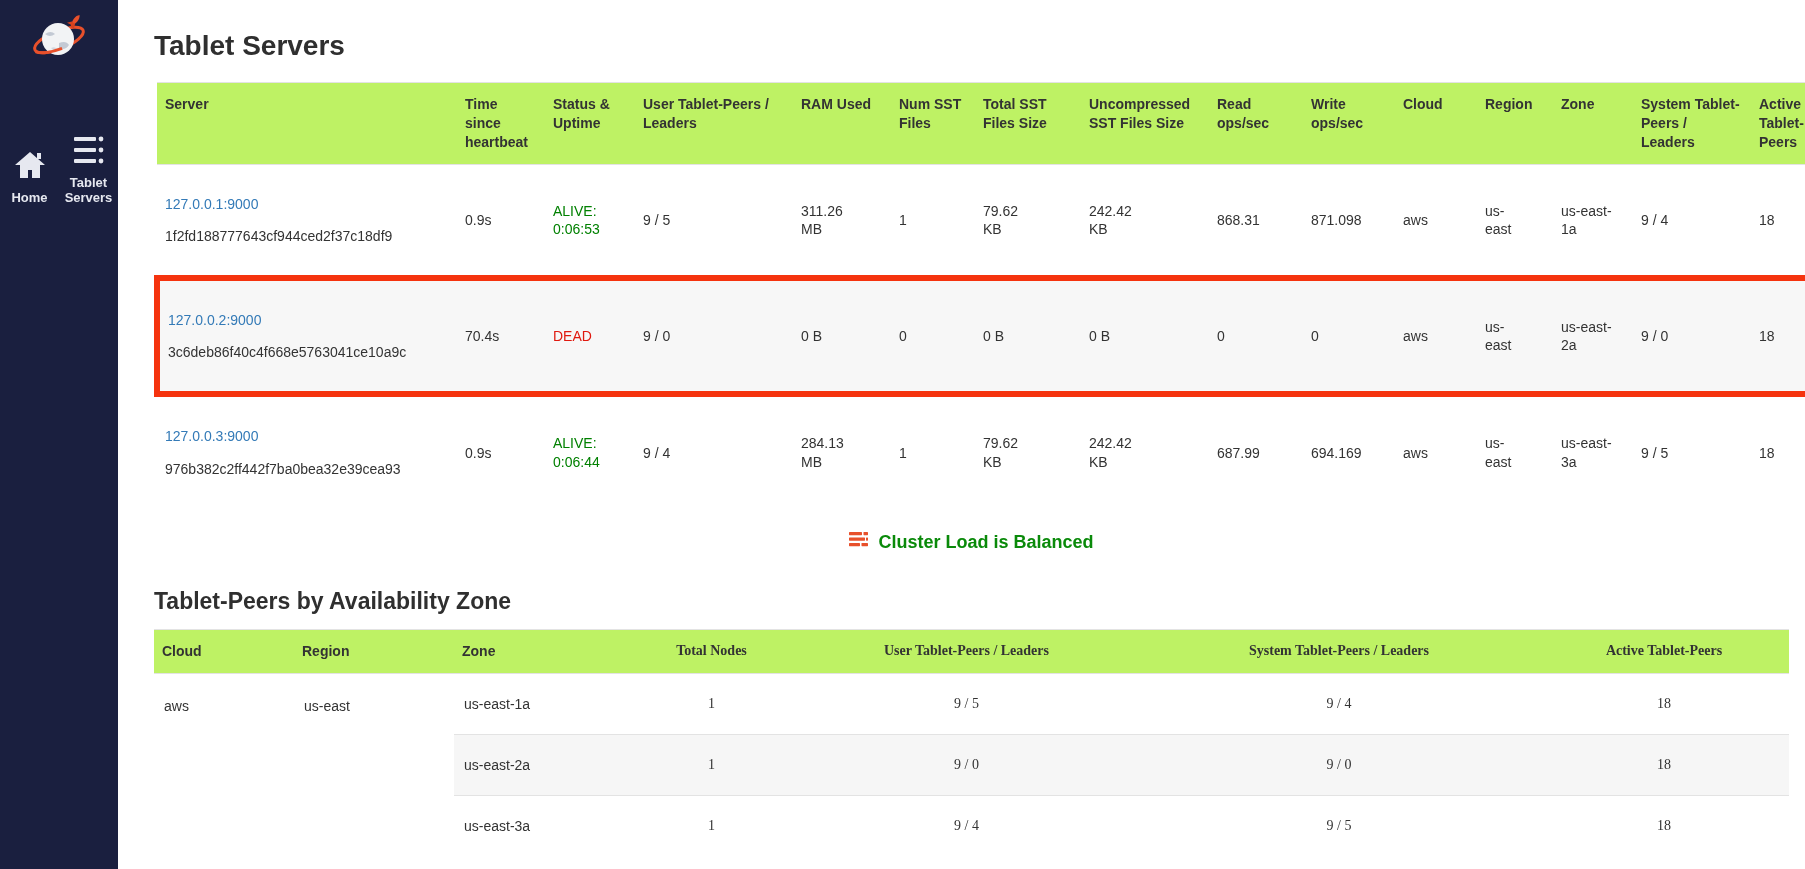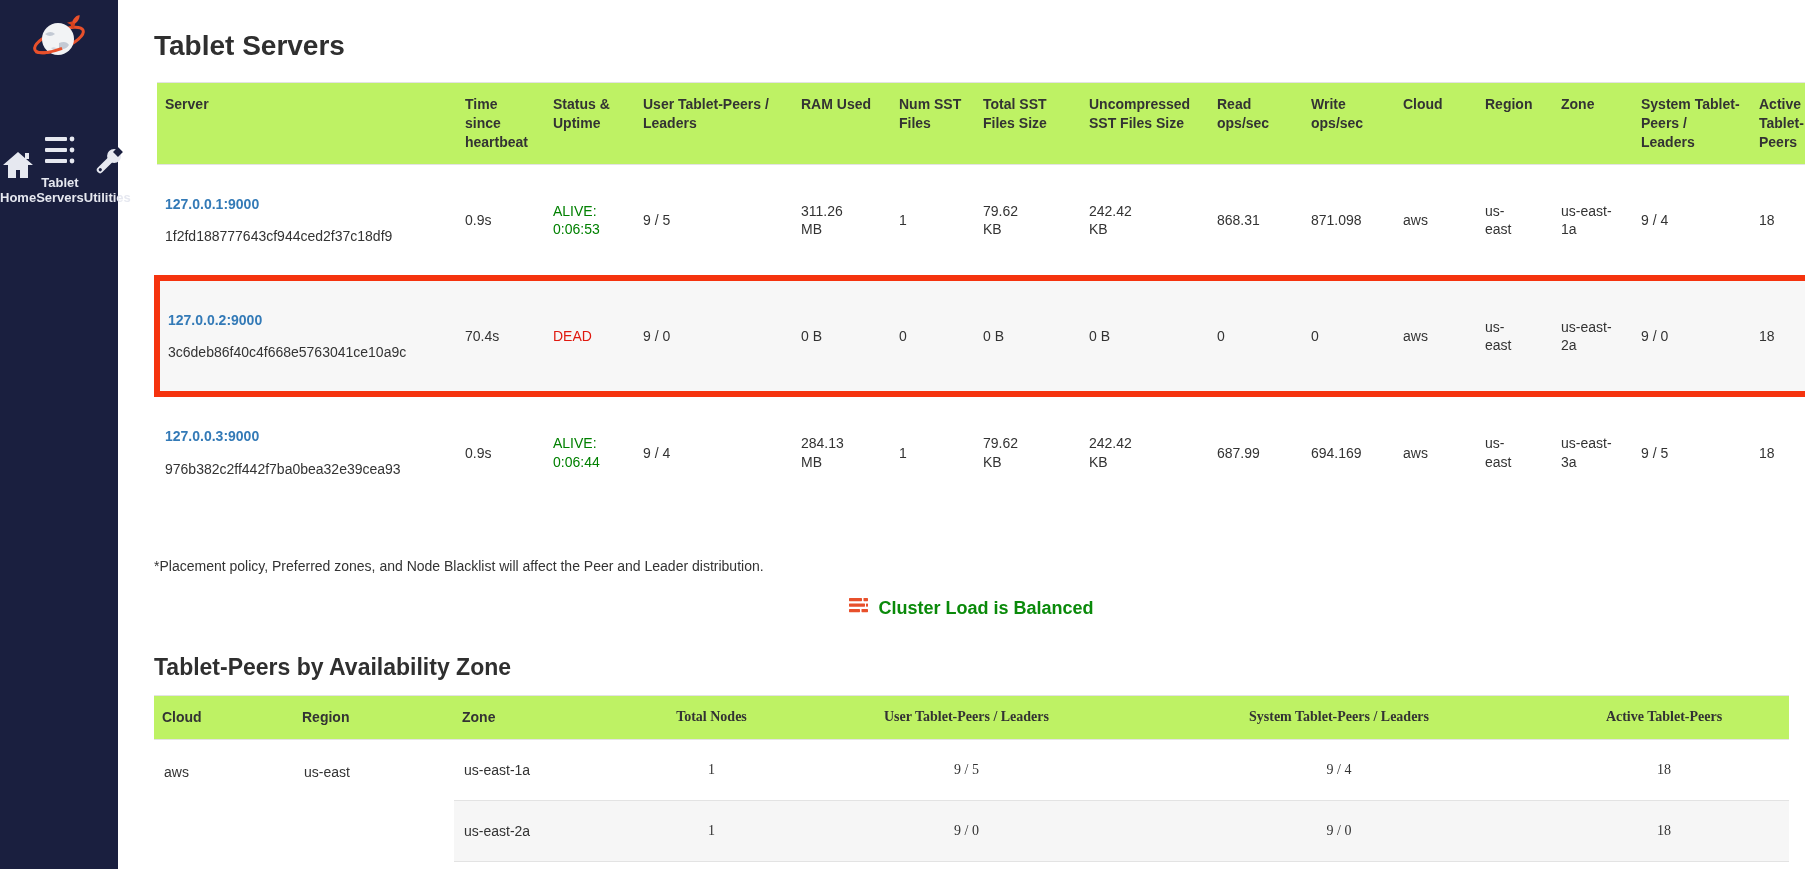--- a/index.html
+++ b/index.html
@@ -29,21 +29,21 @@
   h1.page-title { font-size:28px; font-weight:bold; color:#2f2f2f; margin:6px 0 20px; }
   h2.section-title { font-size:23px; font-weight:bold; color:#2f2f2f; margin:34px 0 14px; }
 
   table { width:100%; border-collapse:collapse; table-layout:fixed; font-size:14px; }
   thead th {
     background:#bef264; border-top:1px solid #e3e3e3; border-bottom:1px solid #e3e3e3;
     text-align:left; vertical-align:top; padding:12px 8px; font-weight:bold; color:#333;
     line-height:1.35;
   }
   .servers-table td { vertical-align:middle; padding:30px 8px; line-height:1.3; }
-  .server-link { color:#337ab7; text-decoration:none; cursor:pointer; display:block;font-weight:bold; }
+  .server-link { color:#337ab7; text-decoration:none; cursor:pointer; display:block; }
   .server-uuid { color:#333; display:block; margin-top:14px; }
   .status-alive { color:#008000; }
   .status-dead  { color:#e0190f; }
   .status-line { display:block; }
 
   tr.row-dead td { background:#f7f7f7; border-top:6px solid #f5330e; border-bottom:6px solid #f5330e; }
   tr.row-dead td:first-child { border-left:6px solid #f5330e; }
   tr.row-dead td:last-child  { border-right:6px solid #f5330e; }
 
   .narrow-52 { display:inline-block; max-width:52px; }
@@ -106,33 +106,20 @@
             <rect x="3" y="13" width="22" height="4" rx="1"></rect>
               <circle cx="30" cy="15" r="2.4"></circle>
             <rect x="3" y="24" width="22" height="4" rx="1"></rect>
               <circle cx="30" cy="26" r="2.4"></circle>
           </g>
         </svg>
       </span>
       <span class="nav-label">Tablet Servers</span>
     </div>
 
-    <div class="nav-item">
-      <span class="nav-icon">
-        <svg width="34" height="34" viewBox="0 0 34 34">
-          <g transform="rotate(45 17 17)">
-            <circle cx="17" cy="7" r="7" fill="#e6e8f0"></circle>
-            <rect x="13.5" y="-2" width="7" height="7" fill="#1a1f3f"></rect>
-            <rect x="13.8" y="10" width="6.4" height="20" rx="3" fill="#e6e8f0"></rect>
-            <circle cx="17" cy="26.5" r="1.6" fill="#1a1f3f"></circle>
-          </g>
-        </svg>
-      </span>
-      <span class="nav-label">Utilities</span>
-    </div>
   </div>
 </div>
 
 <div class="main">
   <h1 class="page-title">Tablet Servers</h1>
 
   <table class="servers-table">
     <colgroup>
       <col style="width:300px">
         <col style="width:88px">
@@ -236,21 +223,20 @@
         <td>694.169</td>
         <td>aws</td>
         <td><span class="narrow-40">us-east</span></td>
         <td><span class="narrow-56">us-east-3a</span></td>
         <td>9 / 5</td>
         <td>18</td>
       </tr>
     </tbody>
   </table>
 
-  <div class="footnote">*Placement policy, Preferred zones, and Node Blacklist will affect the Peer and Leader distribution.</div>
 
   <div class="cluster-status">
     <span>
       <svg width="19" height="17" viewBox="0 0 19 17">
         <g fill="#e8502b">
           <rect x="0" y="0" width="13" height="3.2" rx="0.6"></rect>
             <rect x="14.5" y="0" width="4.5" height="3.2" rx="0.6"></rect>
           <rect x="0" y="5.5" width="16" height="3.2" rx="0.6"></rect>
             <rect x="17" y="5.5" width="2" height="3.2" rx="0.6"></rect>
           <rect x="0" y="11" width="11" height="3.2" rx="0.6"></rect>

